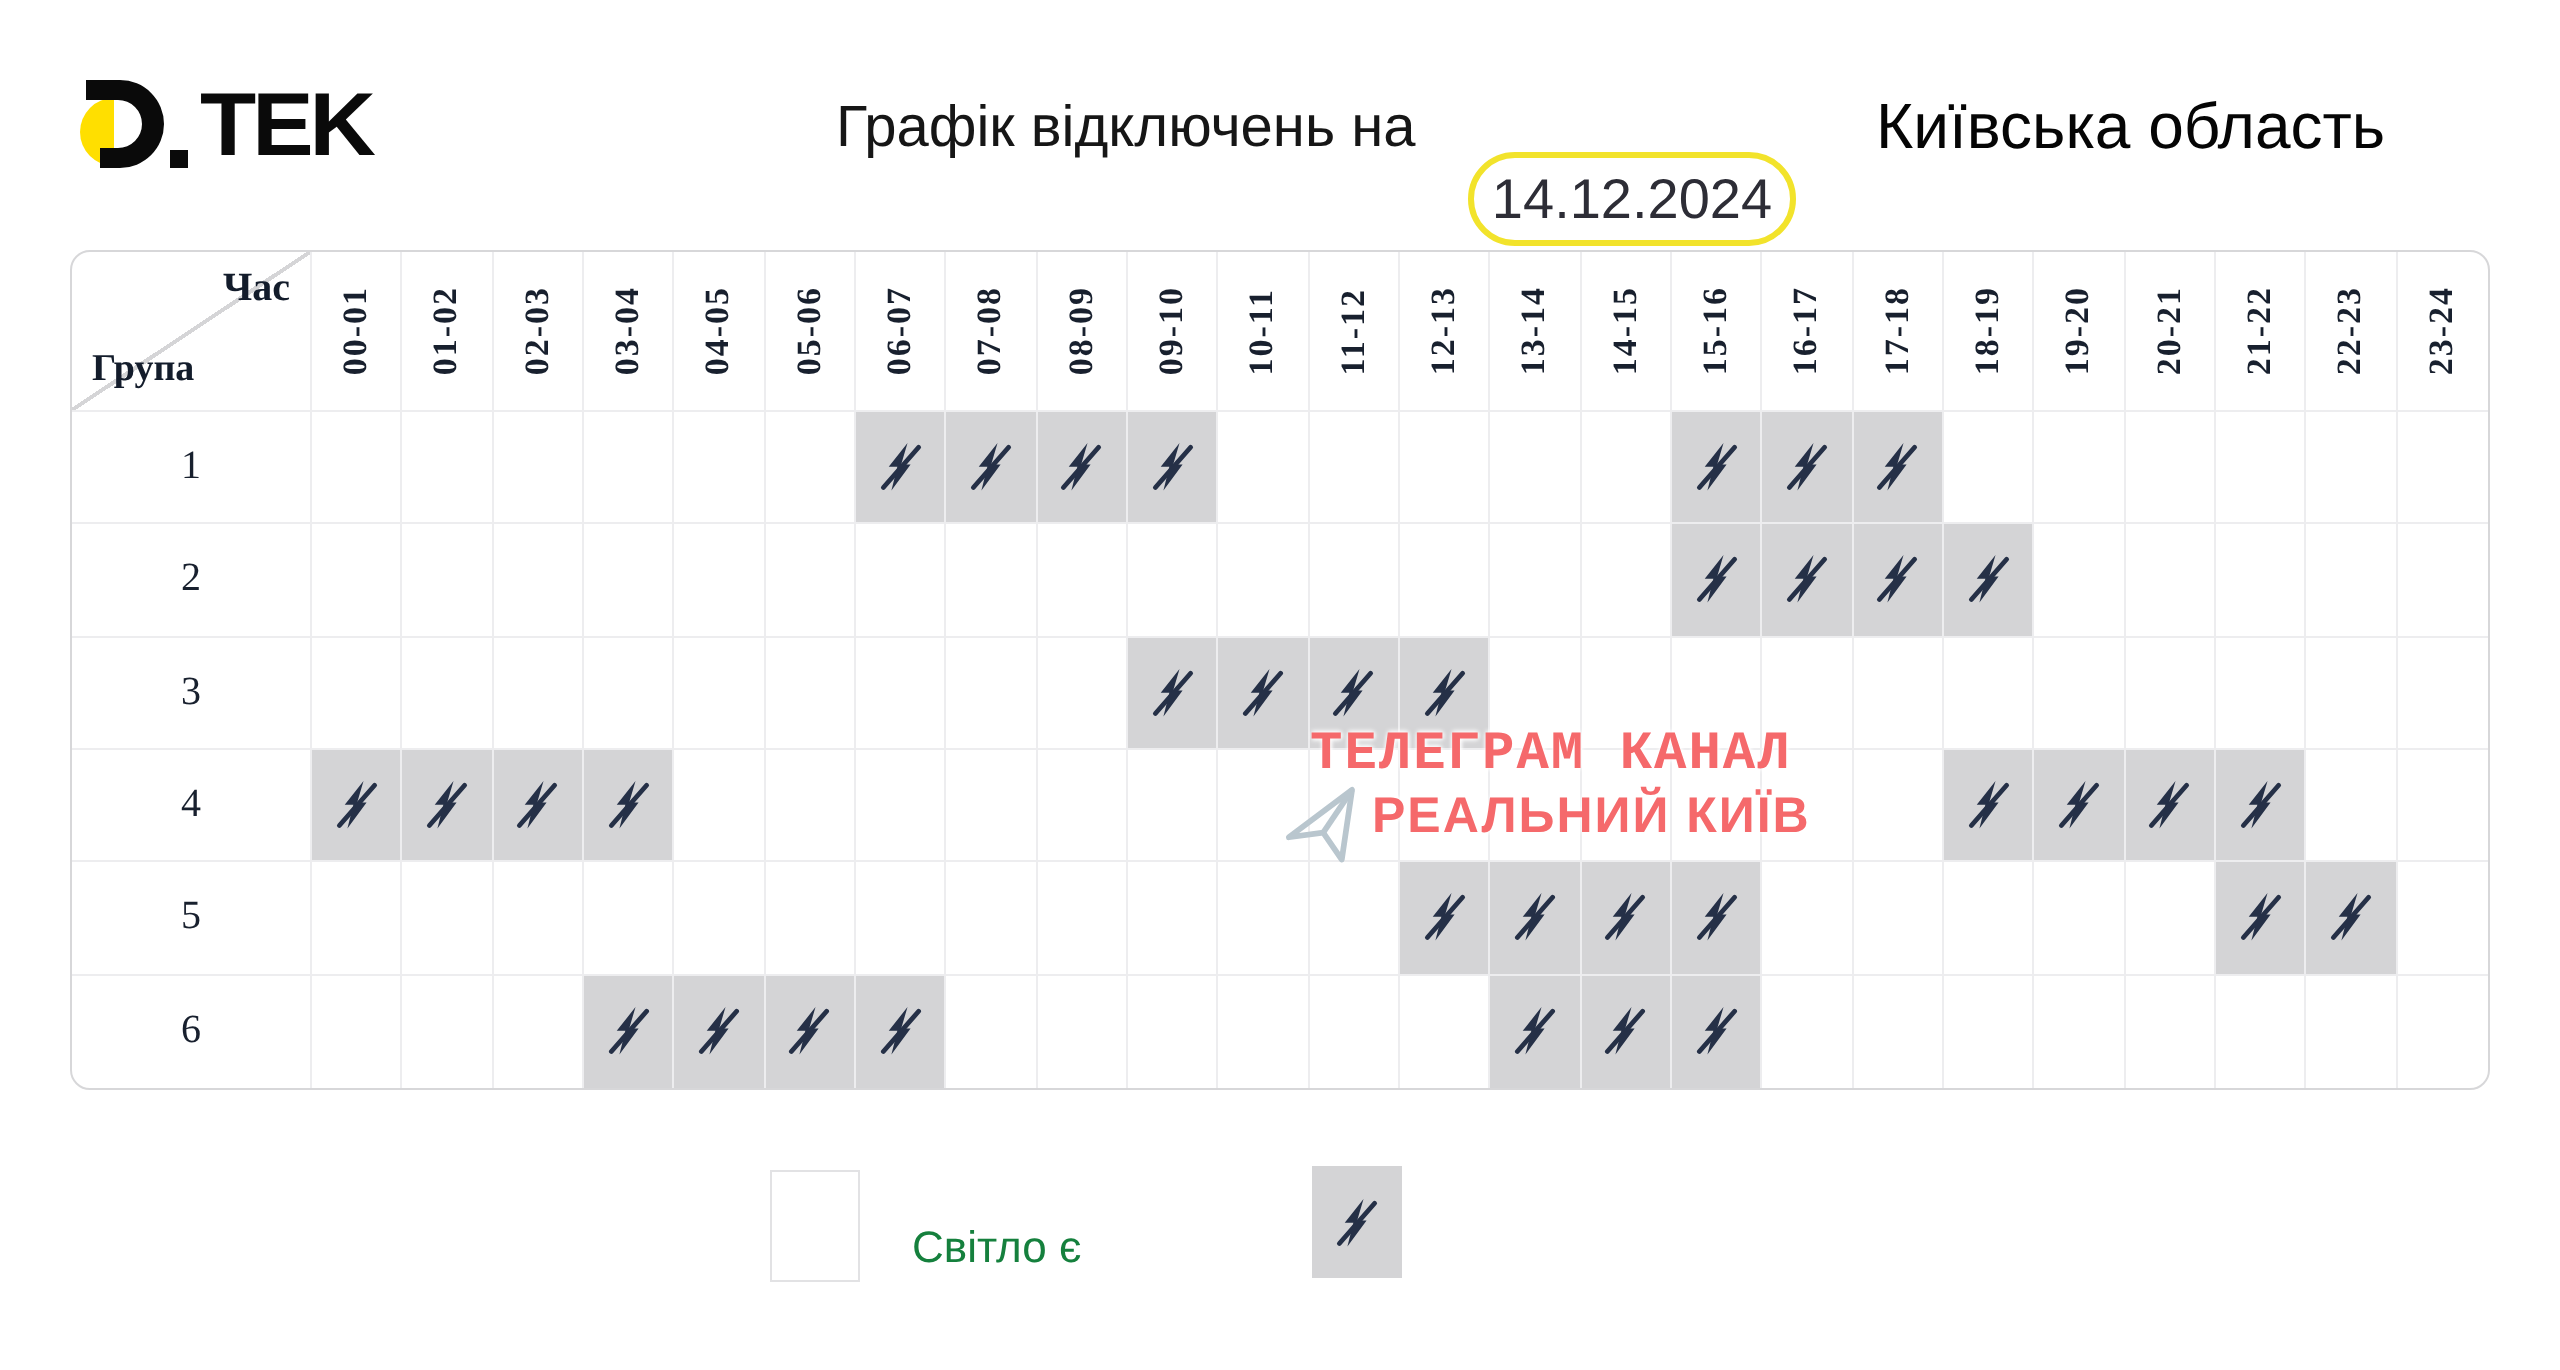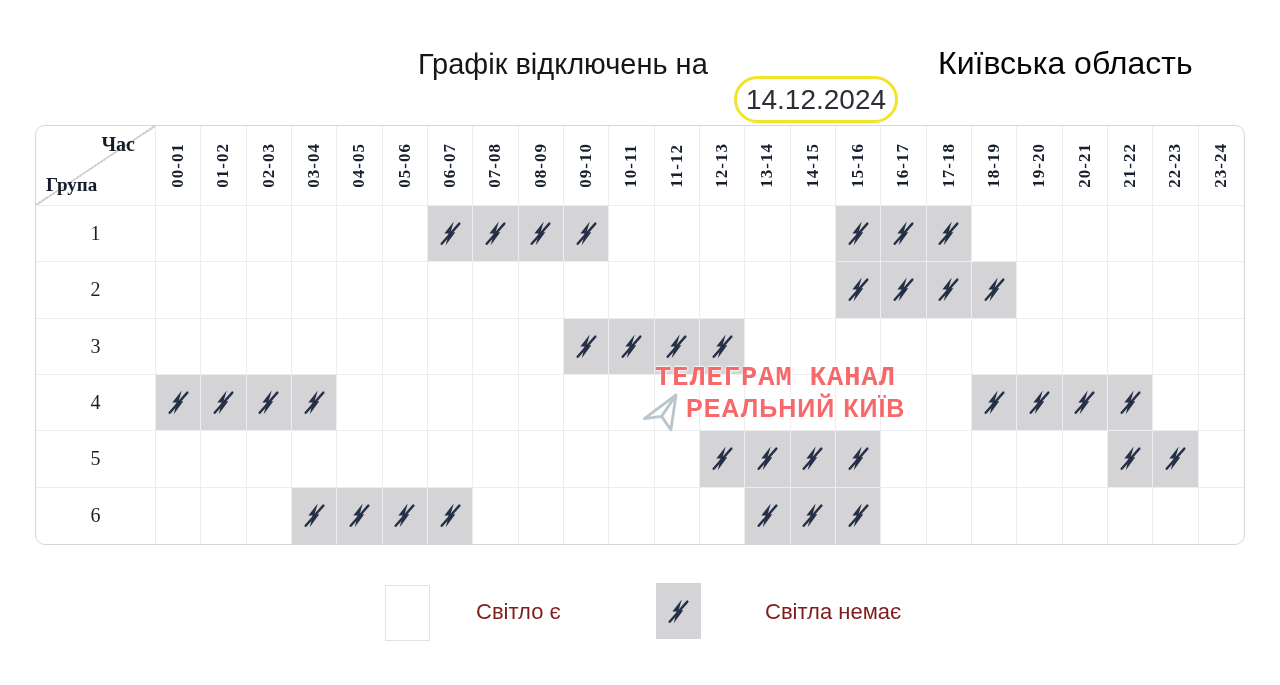--- a/index.html
+++ b/index.html
@@ -22,21 +22,21 @@
   
   .table{position:absolute;left:35px;top:125px;width:1210px;height:420px;box-sizing:border-box;
          display:grid;grid-template-columns:120px repeat(24,1fr);grid-template-rows:80px repeat(6,1fr);
          border:1px solid #d7d7d9;border-radius:10px;overflow:hidden;background:#fff;}
   .table>*{border-right:1px solid #ededef;border-bottom:1px solid #ededef;box-sizing:border-box;}
   .table>*:nth-child(25n){border-right:none;}
   .table>*:nth-child(n+151){border-bottom:none;}
   .corner{position:relative;
           background-image:linear-gradient(to bottom right,transparent calc(50% - 1px),
              #d5d5d7 calc(50% - 1px),#d5d5d7 calc(50% + 1px),transparent calc(50% + 1px));}
-  .corner-time{position:absolute;top:7px;right:20px;font:bold 20px "Liberation Serif",serif;color:#131c2b;text-align:right;}
+  .corner-time{position:absolute;top:7px;right:10px;font:bold 20px "Liberation Serif",serif;color:#131c2b;text-align:right;}
   .corner-group{position:absolute;bottom:9px;left:10px;font:bold 19px "Liberation Serif",serif;color:#131c2b;margin-top:20px;}
   .hcell{display:flex;align-items:center;justify-content:center;}
   .vtext{writing-mode:vertical-rl;transform:rotate(180deg);white-space:nowrap;
          font:bold 17px "Liberation Serif",serif;letter-spacing:1px;color:#18202e;}
   .gcell{display:flex;align-items:center;justify-content:center;
          font:20px "Liberation Serif",serif;color:#18202e;}
   .cell{display:flex;align-items:center;justify-content:center;}
   .cell.off{background:var(--off-gray,#d4d4d6);}
   .bolt{width:23px;height:27px;display:block;}
   .bolt .fill{fill:var(--icon-navy,#253047);}
@@ -50,29 +50,37 @@
   .wm1{position:absolute;left:15px;top:0;font-size:27px;letter-spacing:1px;white-space:nowrap;font-family:Liberation Mono, monospace;}
   .wm2{position:absolute;left:46px;top:31px;font-size:25px;letter-spacing:1px;white-space:nowrap;}
   .plane{position:absolute;left:0;top:28px;width:46px;height:46px;transform:rotate(-14deg);}
 
   
   .legend{position:absolute;left:0;top:583px;width:100%;height:62px;}
   .lg-box{position:absolute;width:45px;height:56px;box-sizing:border-box;}
   .box-on{left:385px;top:2px;background:#fff;border:1px solid #e2e2e4;}
   .box-off{left:656px;top:0;background:var(--off-gray,#d4d4d6);
            display:flex;align-items:center;justify-content:center;}
-  .lg-label{position:absolute;top:16px;font-size:22px;color:#7f1d1d;white-space:nowrap;margin-left:20px;}
+  .lg-label{position:absolute;top:28px;font-size:22px;color:#15803d;white-space:nowrap;}
   .lbl-on{left:456px;}
   .lbl-off{left:745px;}
 </style>
 </head>
 <body>
 
 <div class="page" style="--accent-yellow: #f2e32b; --logo-yellow: #ffdf00; --off-gray: #d4d4d6; --icon-navy: #253047; --wm-red: #f5696b;">
 
+  <div class="logo">
+    <svg class="logo-d" width="62" height="52" viewBox="0 0 62 52">
+      <path class="logo-yellow" d="M21 13 A16.5 16.5 0 0 0 21 47 Z"></path>
+      <path class="logo-black" d="M7 4 H24 A22 22 0 0 1 24 48 H14 V38 H23 A12 12 0 0 0 23 14 H7 Z"></path>
+      <rect class="logo-black" x="49" y="39" width="9" height="9"></rect>
+    </svg>
+    <span class="logo-text">TEK</span>
+  </div>
 
   <div class="title">Графік відключень на</div>
   <div class="pill">
     <span>14.12.2024</span>
   </div>
   <div class="region">Київська область</div>
 
   <div class="table">
     <div class="corner">
       <span class="corner-time">Час</span>
@@ -493,16 +501,15 @@
 
   <div class="legend">
     <div class="lg-box box-on"></div>
     <div class="lg-label lbl-on">Світло є</div>
     <div class="lg-box box-off">
         <svg class="bolt" viewBox="0 0 24 27">
           <path class="fill" d="M15.4 1 L5.6 13.4 h4.5 L7 25.8 l10 -13.6 h-4.9 Z"></path>
           <path class="slash" d="M2.8 24.2 L21.2 3.2"></path>
         </svg>
       </div>
-    <div class="lg-label lbl-off">Світла немає</div>
   </div>
 
 </div>
 
 </body></html>

